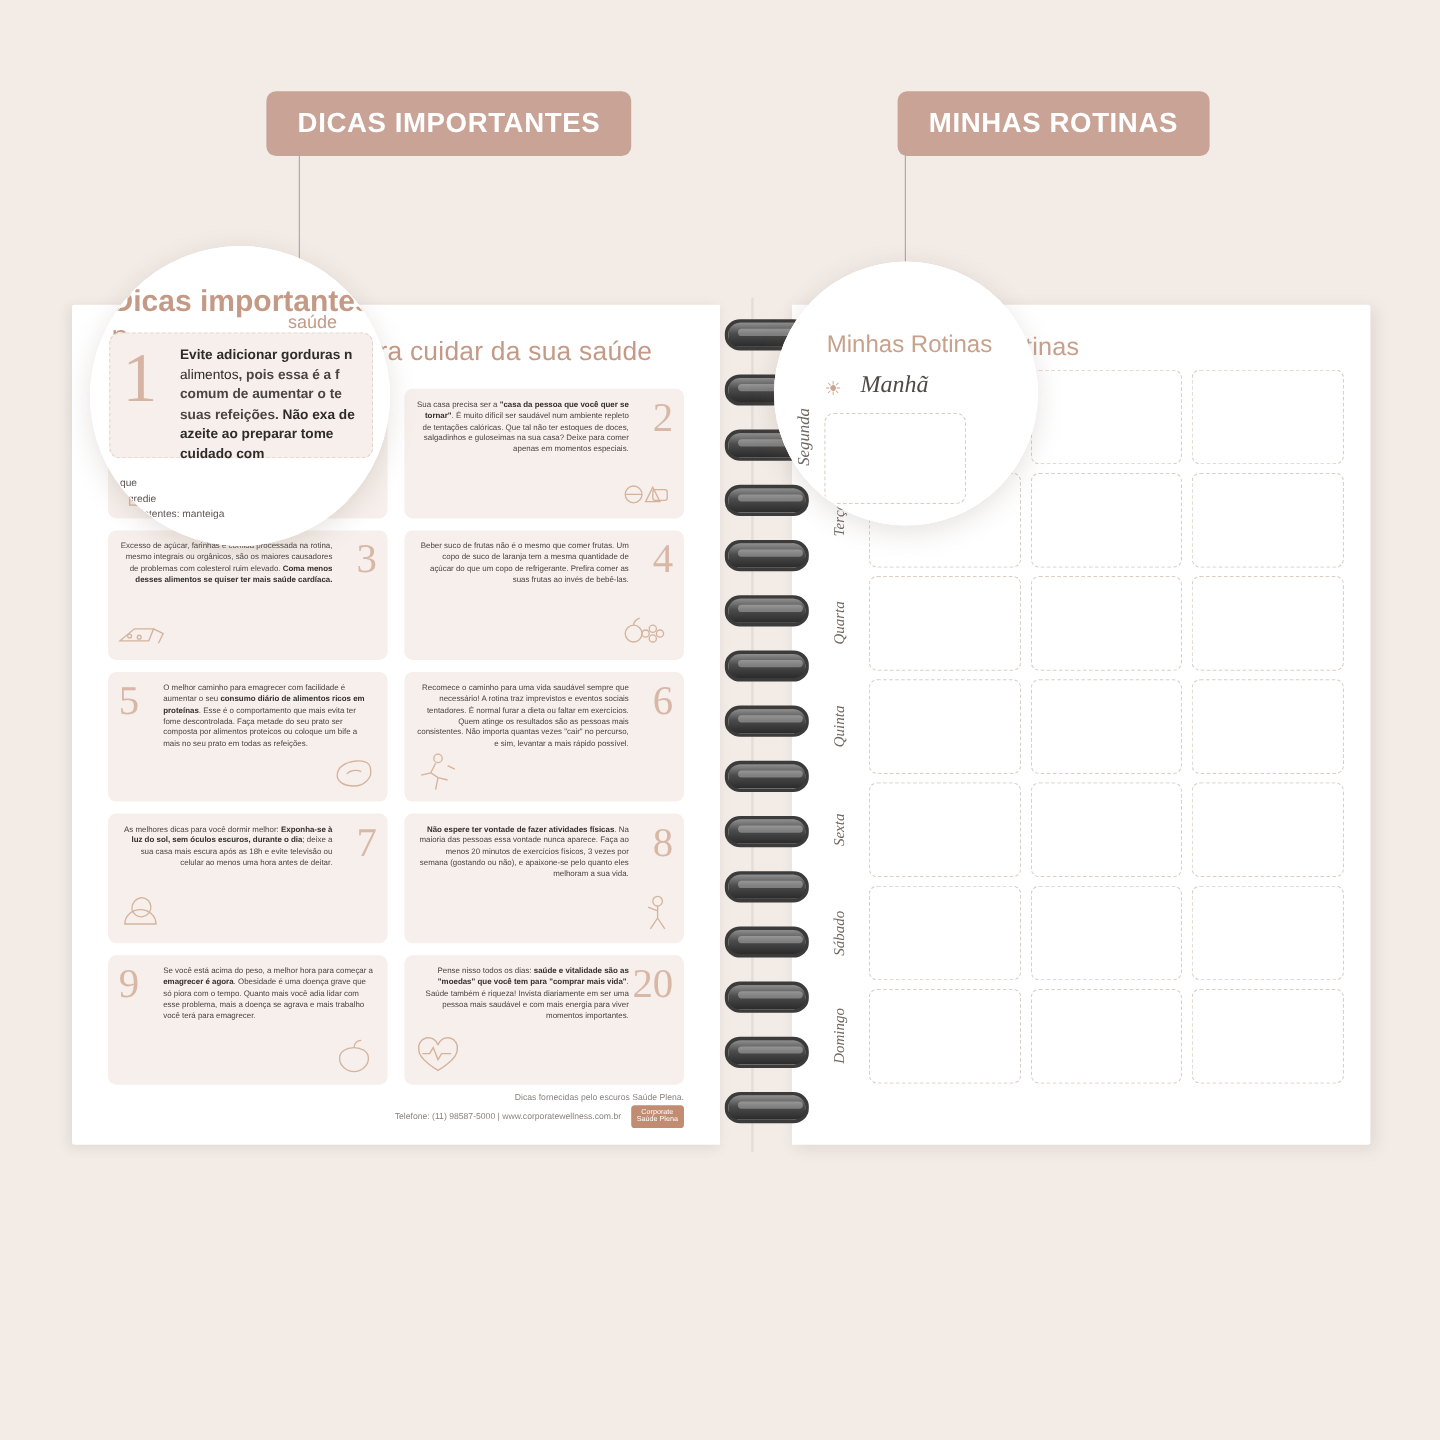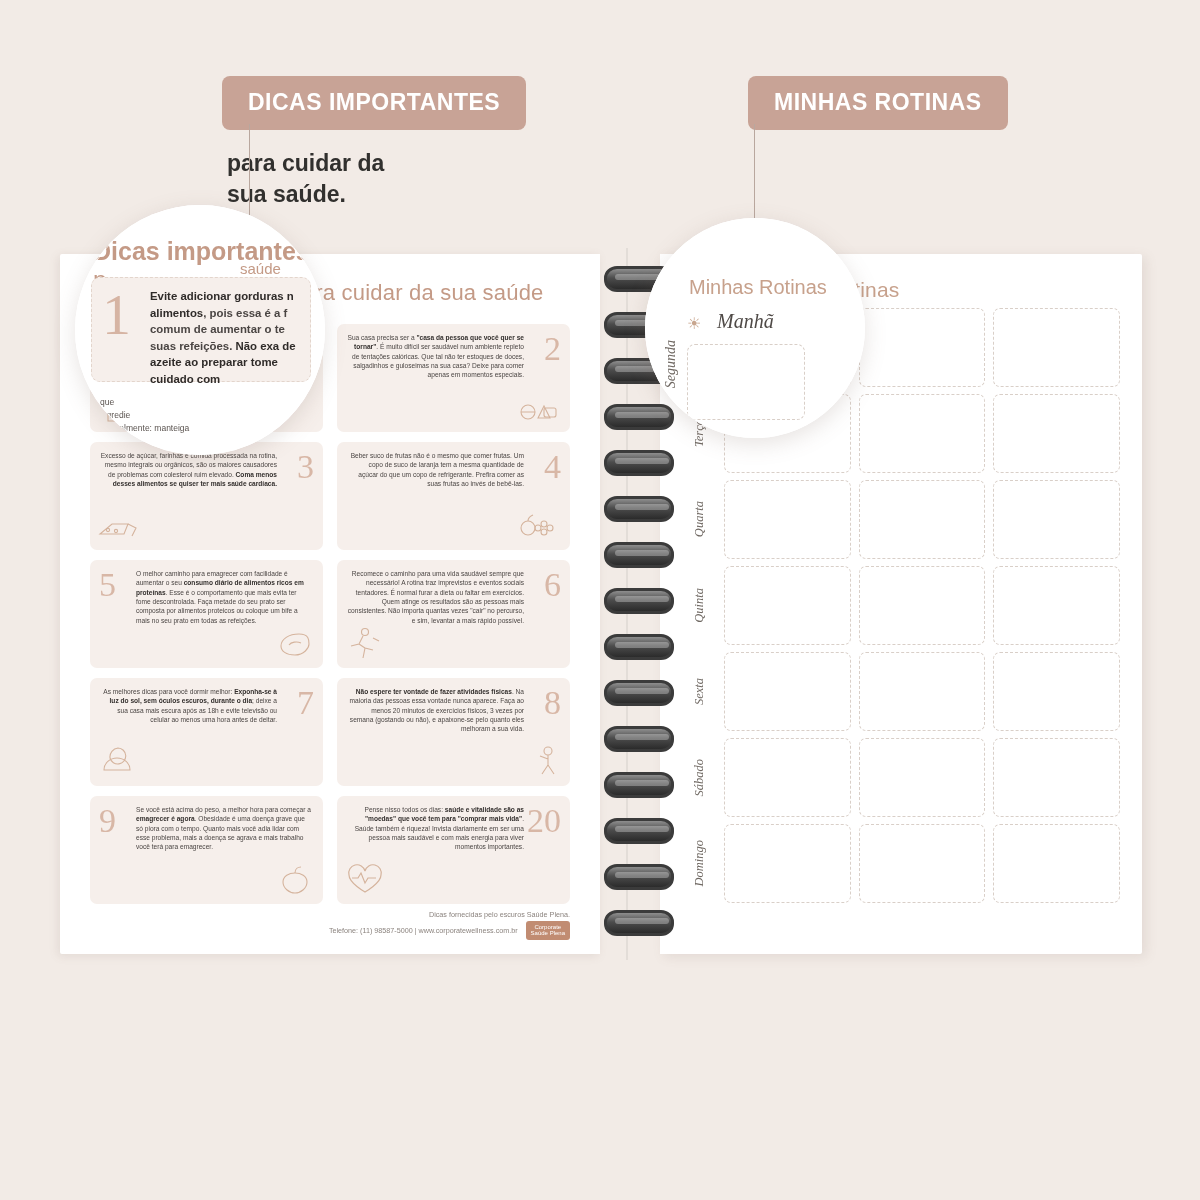--- a/index.html
+++ b/index.html
@@ -262,22 +262,20 @@
     font-family:"Liberation Serif", serif; font-style:italic;
     font-size:14px; color:#6f6862;
     writing-mode:vertical-rl; transform:rotate(180deg);
   }
 </style>
 </head>
 <body>
 
 <div class="callout" style="left:222px; top:76px;">
   <div class="pill">DICAS IMPORTANTES</div>
-  <div class="sub">para cuidar da
-sua saúde.</div>
 </div>
 <div class="leader" style="left:249px; top:124px; height:112px;"></div>
 <div class="leader-dot" style="left:246px; top:233px;"></div>
 
 <div class="callout" style="left:748px; top:76px;">
   <div class="pill">MINHAS ROTINAS</div>
 </div>
 <div class="leader" style="left:754px; top:124px; height:112px;"></div>
 <div class="leader-dot" style="left:751px; top:233px;"></div>
 
@@ -506,30 +504,30 @@
 <div class="mag mag1">
   <div class="z1">
     <div class="zt">
       <b>Dicas importantes</b><span> p</span>
     </div>
     <div class="zt" style="left:165px; top:55px; font-size:15px;">saúde</div>
     <div class="zcard">
       <div class="znum">1</div>
       <div class="zbody">
         <span style="font-weight:bold;color:#2f2b29;text-align:center;">Evite adicionar gorduras n</span>
-        <span style="font-weight:bold;color:#2f2b29;">alimentos</span><span>, pois essa é a f</span>
+        <span style="font-weight:normal;color:#2f2b29;">alimentos</span><span>, pois essa é a f</span>
         <span>comum de aumentar o te</span>
         <span>suas refeições. </span><span style="font-weight:bold;color:#2f2b29;">Não exa</span>
         <span style="font-weight:bold;color:#2f2b29;">de azeite ao preparar</span>
         <span style="font-weight:bold;color:#2f2b29;">tome cuidado com</span>
       </div>
       <div class="zfrag">
         <span>que</span><br>
         <span>ingredie</span><br>
-        <span>naturalmente: manteiga</span>
+        <span>consistentes: manteiga</span>
       </div>
     </div>
   </div>
   <div class="mag-ring"></div>
 </div>
 
 <div class="mag mag2">
   <div class="z2">
     <div class="zt2">Minhas Rotinas</div>
     <div class="zsun">☀</div>

